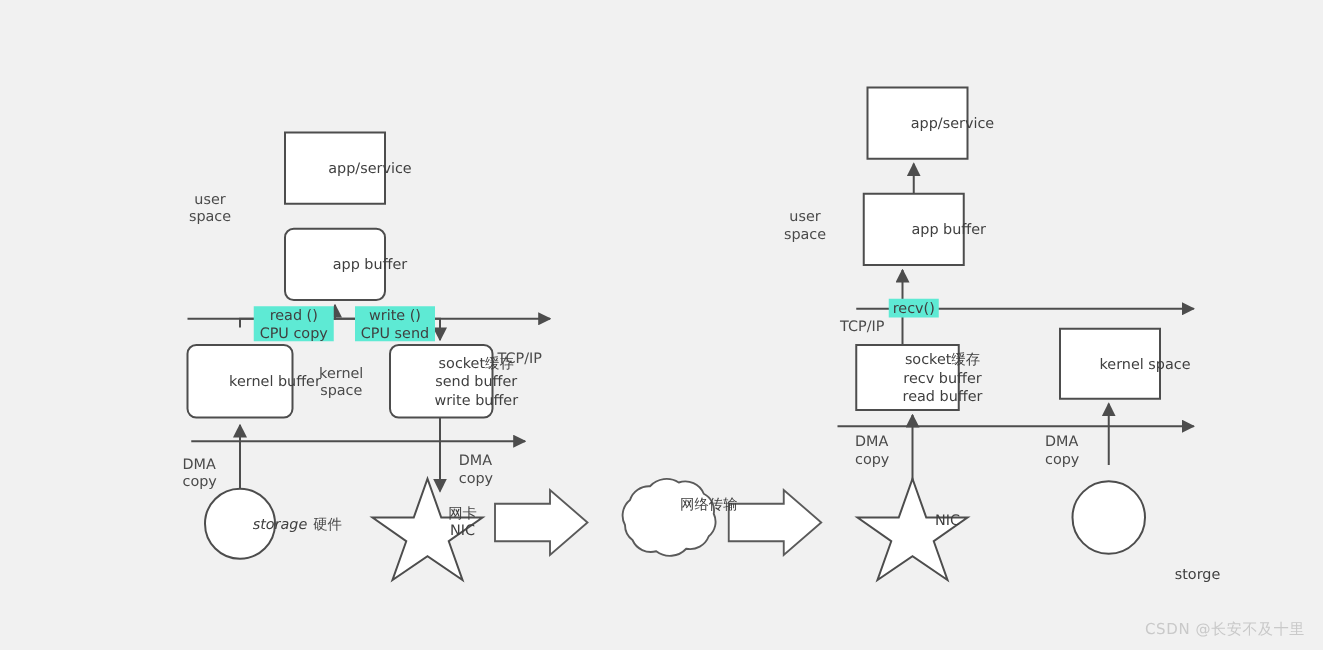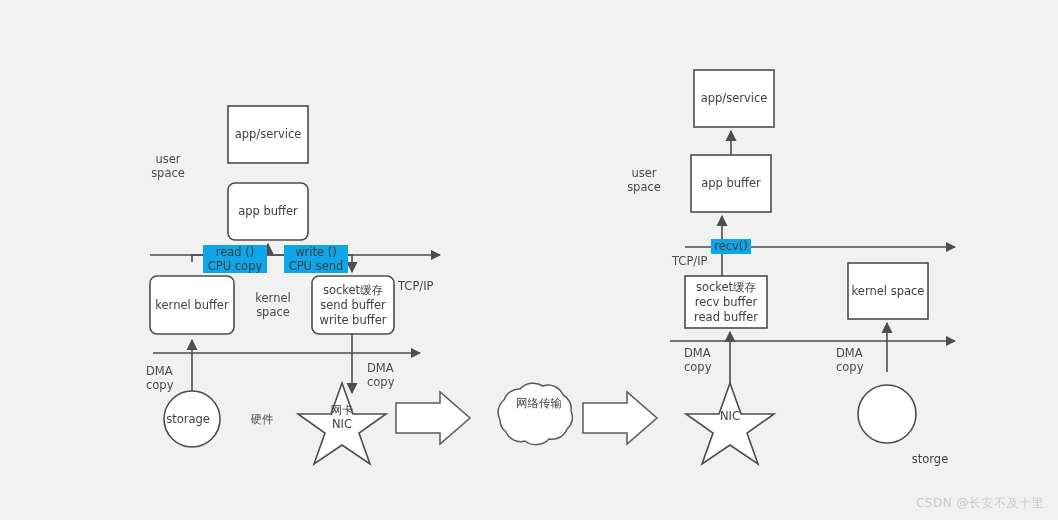--- a/index.html
+++ b/index.html
@@ -27,35 +27,36 @@
     display: flex;
     align-items: center;
     justify-content: center;
     flex-direction: column;
     text-align: center;
     font-size: 11.5px;
     line-height: 15px;
     color: #3f3f3f;
     pointer-events: none;
     white-space: pre;
+    padding-left: 28px;
   }
   .free-label {
     position: absolute;
     font-size: 11.5px;
     line-height: 14px;
     color: #4a4a4a;
     text-align: center;
     white-space: pre;
   }
   .edge-label {
     position: absolute;
     font-size: 11.5px;
     line-height: 14px;
     color: #3f3f3f;
-    background: #0ea5e9;
+    background: #5eead4;
     text-align: center;
     white-space: pre;
     padding: 0 1px;
   }
   .watermark {
     position: absolute;
     right: 14px;
     bottom: 8px;
     font-size: 12px;
     color: #c9c9c9;
@@ -141,21 +142,21 @@
 <div class="node-label" style="left:228px; top:106px; width:80px; height:57px;">app/service</div>
 
 <div class="node-label" style="left:228px; top:183px; width:80px; height:57px;">app buffer</div>
 
 <div class="node-label" style="left:150px; top:276px; width:84px; height:58px;">kernel buffer</div>
 
 <div class="node-label" style="left:312px; top:276px; width:82px; height:58px;">socket缓存
 send buffer
 write buffer</div>
 
-<div class="node-label" style="left:148px; top:405px; width:80px; height:28px;">storage</div>
+<div class="node-label" style="left:156px; top:405px; width:80px; height:28px;font-style:italic;">storage</div>
 
 <div class="node-label" style="left:318px; top:402px; width:48px; height:30px; line-height:14px;">网卡
 NIC</div>
 
 <div class="free-label" style="left:140px; top:152px; width:56px;">user
 space</div>
 
 <div class="free-label" style="left:245px; top:291px; width:56px;">kernel
 space</div>
 

